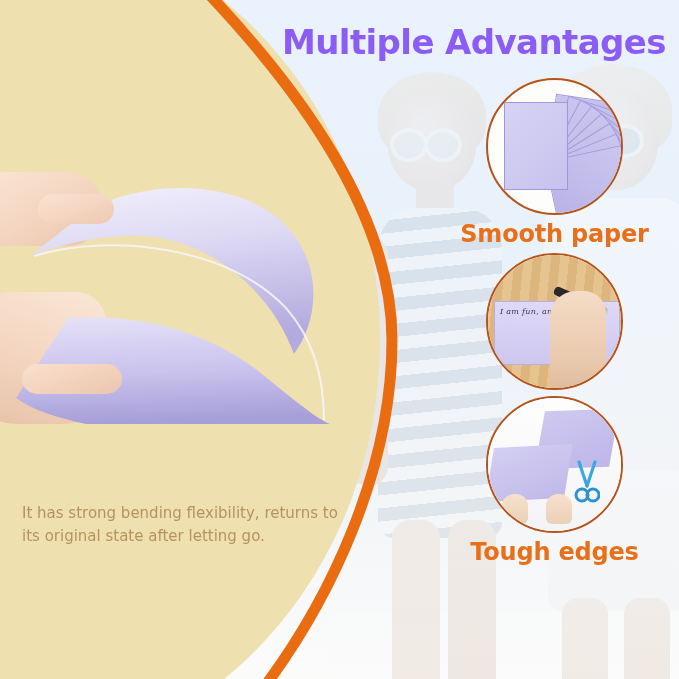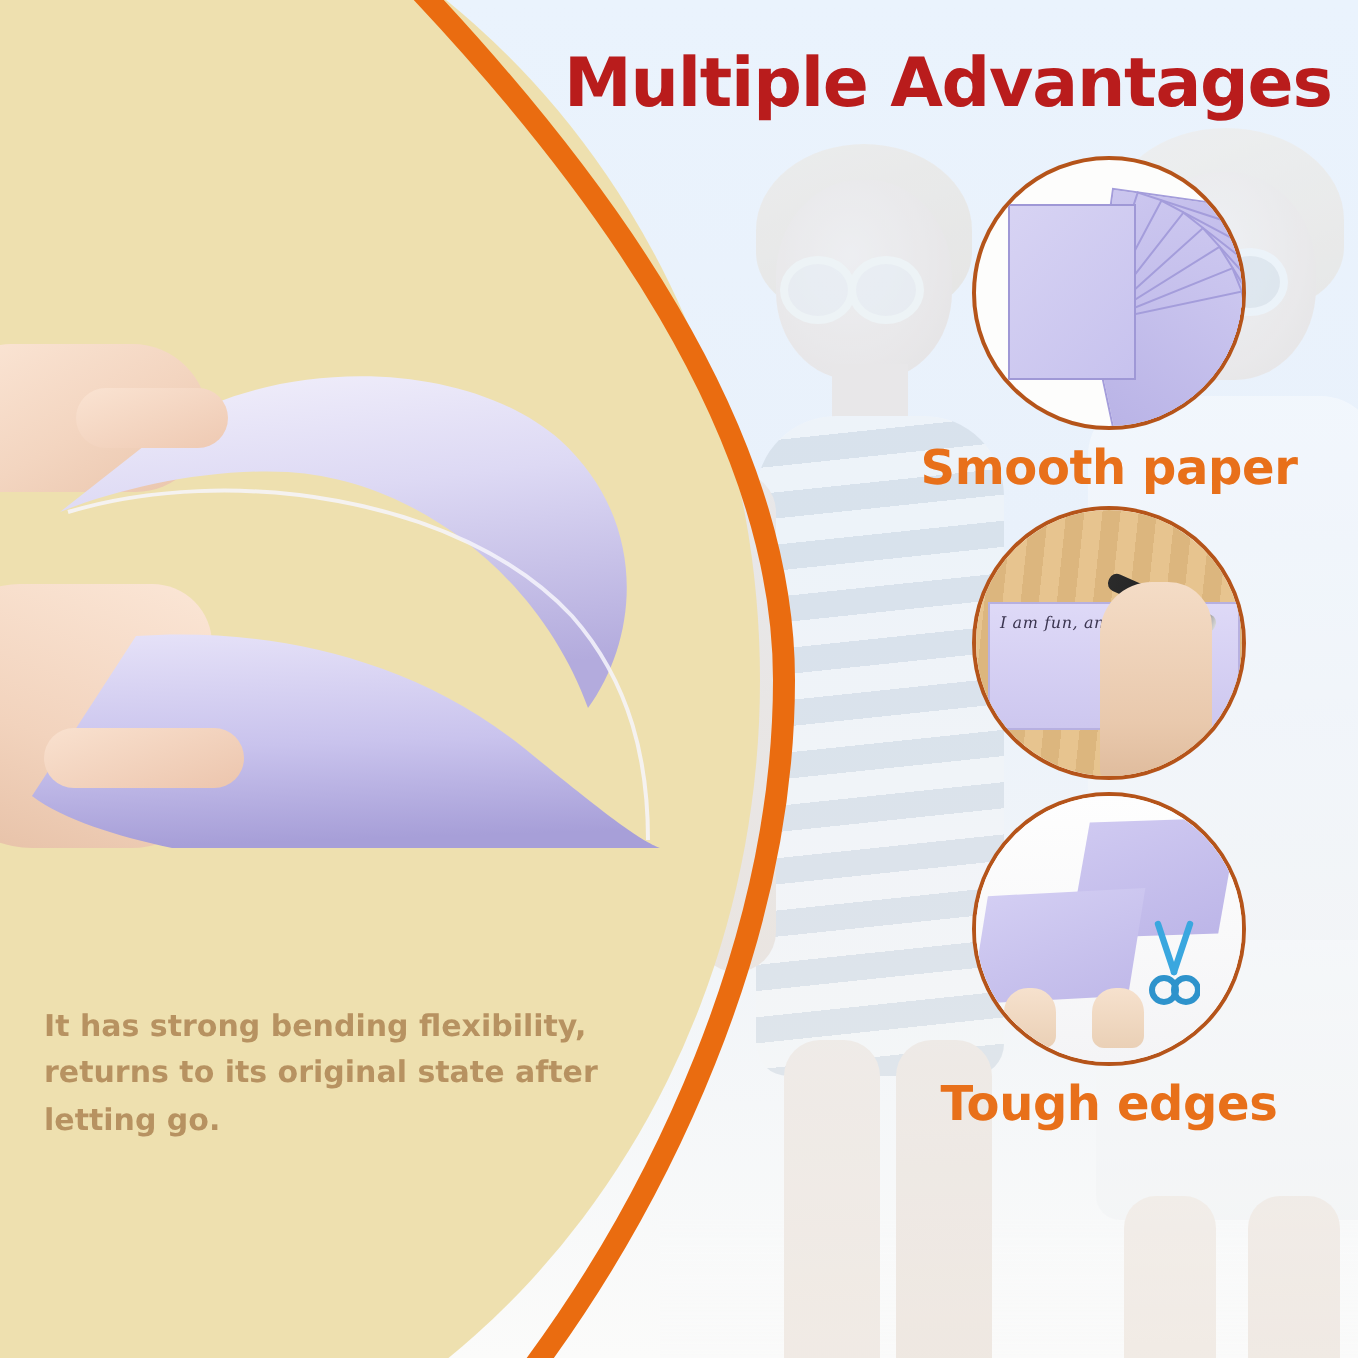--- a/index.html
+++ b/index.html
@@ -306,32 +306,31 @@
     color: #e8701a;
     letter-spacing: -0.2px;
     margin: 0 0 14px 0;
     line-height: 1.1;
   }
   .left-body {
     font-size: 15px;
     color: #b79261;
     line-height: 1.55;
     margin: 0;
-    font-weight: bold;
   }
 
   
   .page-title {
     position: absolute;
     left: 282px;
     top: 24px;
     width: 392px;
     font-size: 34px;
     font-weight: bold;
-    color: #b91c1c;
+    color: #8b5cf6;
     letter-spacing: -0.6px;
     line-height: 1.1;
     text-align: left;
     white-space: nowrap;
   }
 </style>
 </head>
 <body>
 
 <div id="stage">

